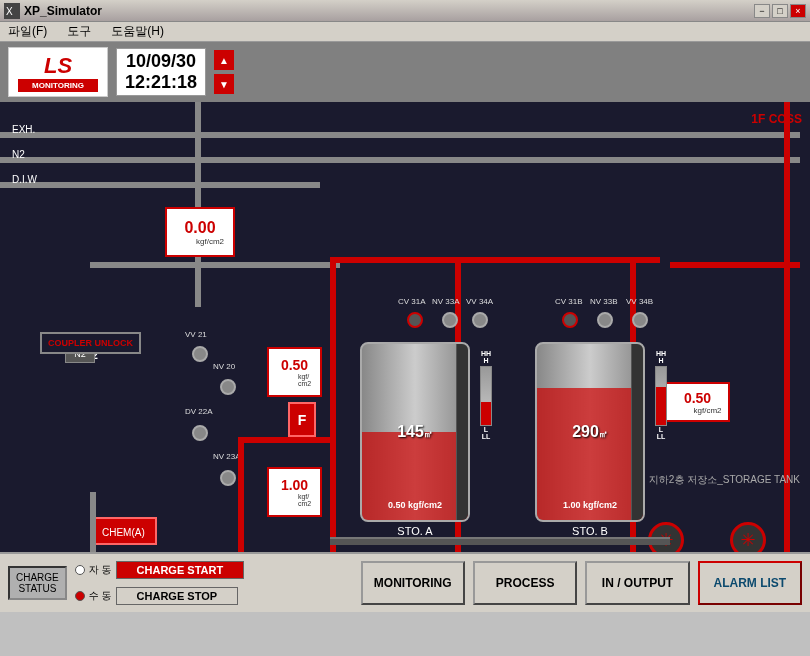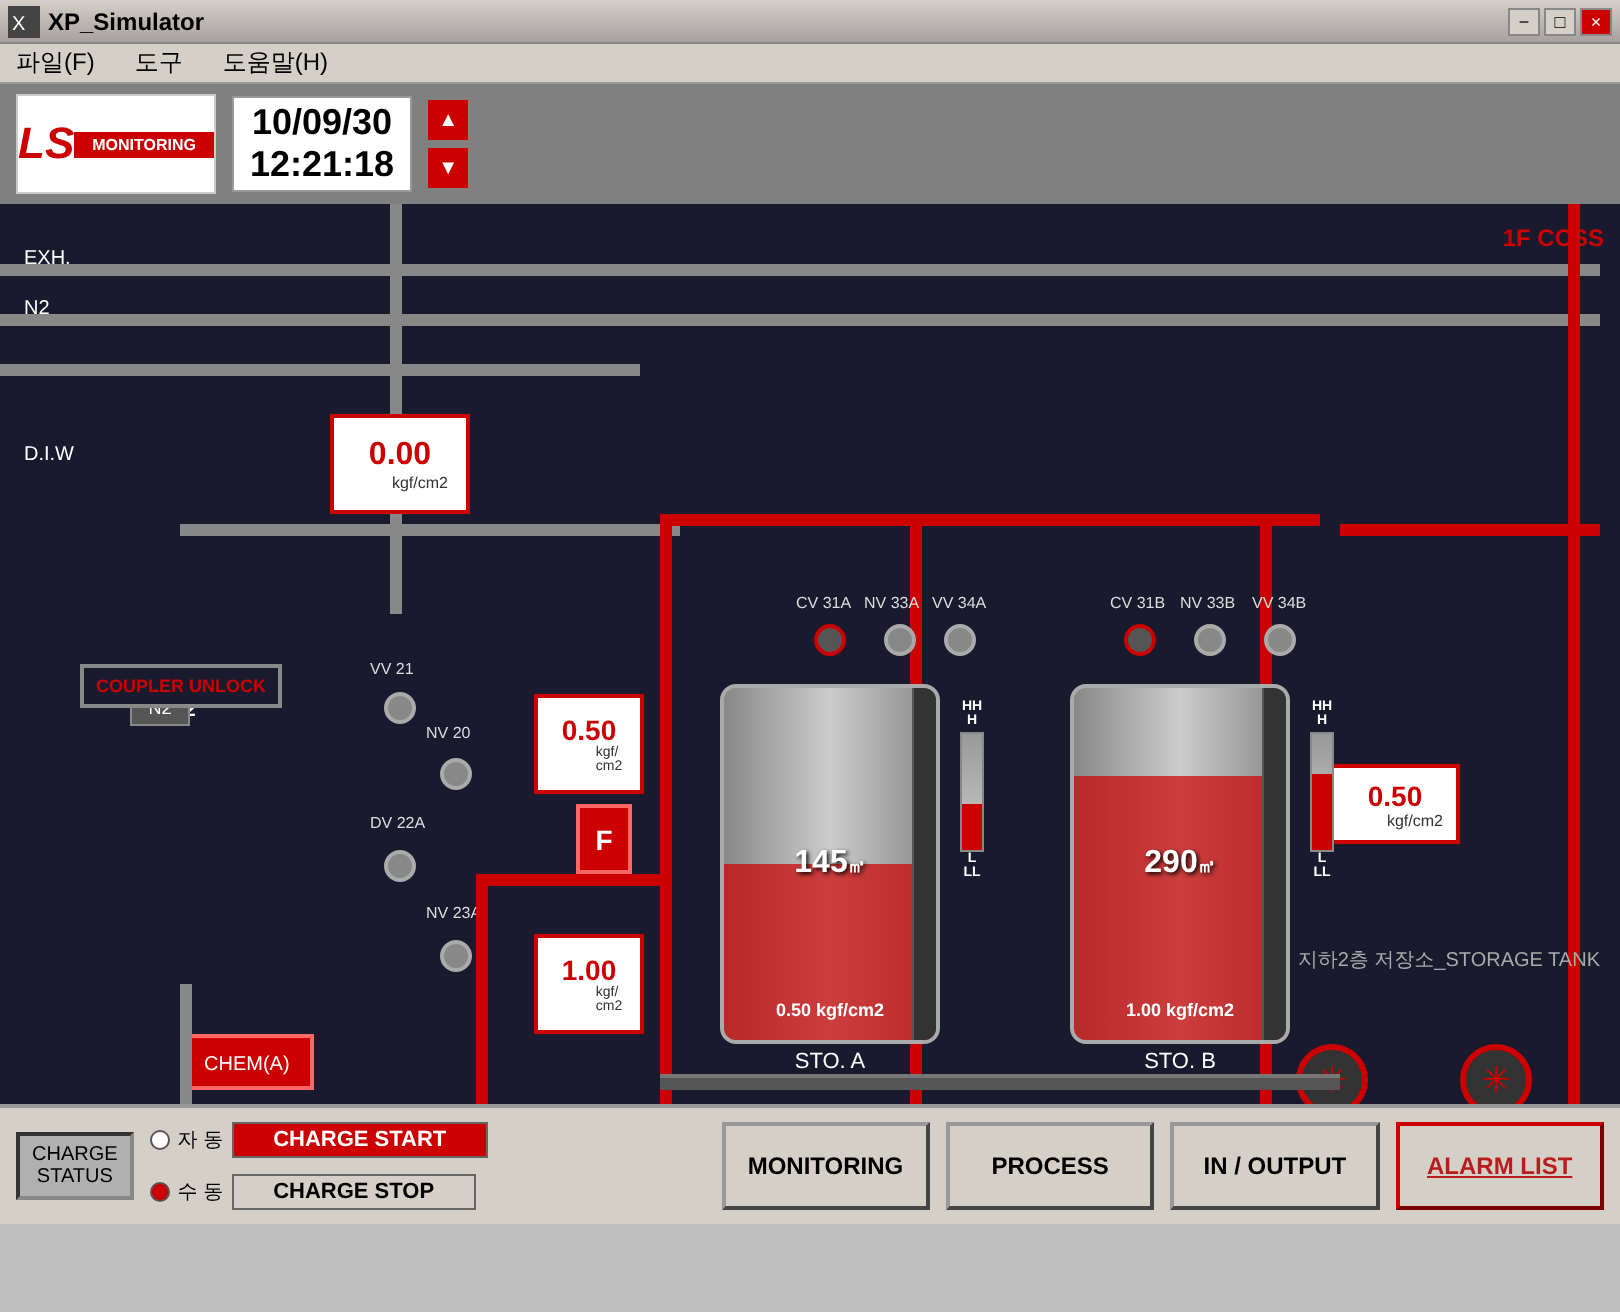--- a/index.html
+++ b/index.html
@@ -42,21 +42,21 @@
       display: flex;
       align-items: center;
       padding: 4px 8px;
       gap: 8px;
     }
     .ls-logo {
       background: white;
       width: 100px;
       height: 50px;
       display: flex;
-      flex-direction: row;
+      flex-direction: column;
       align-items: center;
       justify-content: center;
       border: 1px solid #ccc;
     }
     .ls-logo-text { font-size: 22px; font-weight: bold; color: #cc0000; font-style: italic; }
     .ls-monitoring {
       background: #cc0000;
       color: white;
       font-size: 8px;
       font-weight: bold;
@@ -273,21 +273,21 @@
       height: 44px;
       background: #d4d0c8;
       border: 2px outset #999;
       font-size: 12px;
       font-weight: bold;
       cursor: pointer;
       display: flex;
       align-items: center;
       justify-content: center;
     }
-    .nav-btn.active { color: #b91c1c; border-color: #cc0000; text-decoration: underline; }
+    .nav-btn.active { color: #0c4a6e; border-color: #cc0000; }
 
     
     .footer-label {
       position: absolute;
       bottom: 65px;
       right: 10px;
       color: #aaa;
       font-size: 10px;
     }
 
@@ -367,21 +367,21 @@
 </div>
 
 <div class="main-area">
 
   <div class="pipe-h" style="left:0;top:30px;width:800px;"></div>
   <div class="pipe-h" style="left:0;top:55px;width:800px;"></div>
   <div class="pipe-h" style="left:0;top:80px;width:320px;"></div>
 
   <span class="label" style="left:12px;top:22px;">EXH.</span>
   <span class="label" style="left:12px;top:47px;">N2</span>
-  <span class="label" style="left:12px;top:72px;margin-top:48px;">D.I.W</span>
+  <span class="label" style="left:12px;top:72px;">D.I.W</span>
 
   <span class="label" style="right:8px;top:10px;color:#cc0000;font-weight:bold;font-size:12px;">1F CCSS</span>
 
   <div class="pipe-v red" style="right:20px;top:0px;height:450px;"></div>
 
   <div class="pipe-h red" style="left:670px;top:160px;width:130px;"></div>
 
   <div class="pipe-v" style="left:195px;top:0;height:105px;"></div>
 
   <div class="gauge-box" style="left:165px;top:105px;width:70px;height:50px;">

